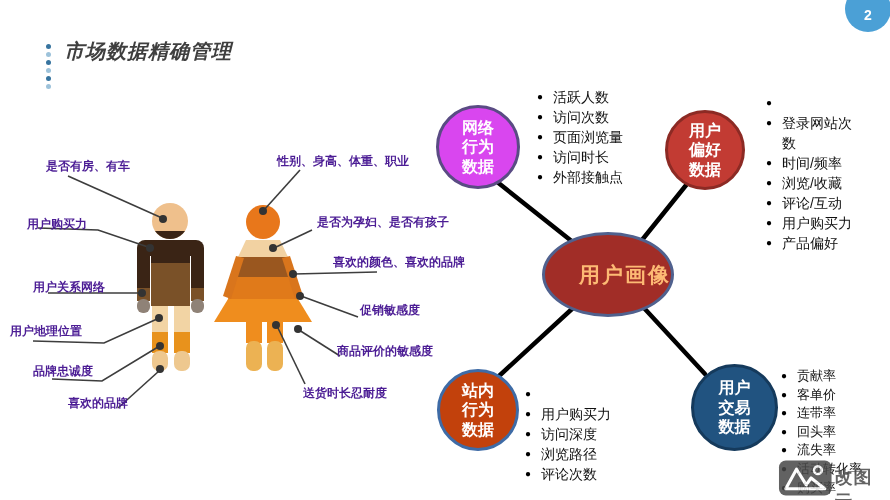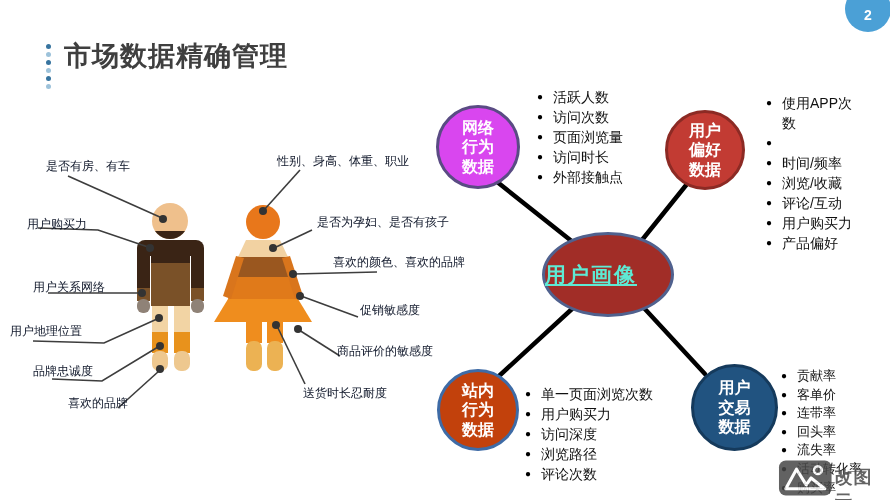--- a/index.html
+++ b/index.html
@@ -4,55 +4,54 @@
 <style>
   html,body{margin:0;padding:0;}
   body{
     width:890px;height:500px;position:relative;overflow:hidden;
     background:#ffffff;
     font-family:"Liberation Sans", sans-serif;
   }
   
   .title{
     position:absolute;left:64px;top:38px;
-    font-size:27px;font-weight:600;color:#3f3f3f;letter-spacing:1px;
+    font-size:20px;font-weight:600;color:#3f3f3f;letter-spacing:1px;font-style:italic;
   }
   .title-dots{position:absolute;left:46px;top:44px;width:6px;}
   .title-dots i{display:block;width:5px;height:5px;border-radius:50%;margin-bottom:3px;}
   .title-dots i:nth-child(odd){background:#37749f;}
   .title-dots i:nth-child(even){background:#9dc2da;}
   
   .badge{
     position:absolute;left:845px;top:-14px;width:46px;height:46px;border-radius:50%;
     background:#4ba0d6;display:flex;align-items:flex-end;justify-content:center;
   }
   .badge span{color:#fff;font-size:14px;font-weight:bold;margin-bottom:9px;}
   
   .art{position:absolute;left:0;top:0;z-index:1;pointer-events:none;}
   
   .lbl{
-    position:absolute;z-index:3;font-size:12px;font-weight:normal;color:#0f172a;
+    position:absolute;z-index:3;font-size:12px;font-weight:bold;color:#4c1d95;
     white-space:nowrap;
   }
   
   .node{
     position:absolute;z-index:2;border-radius:50%;
     border:3px solid #000;box-sizing:border-box;
     display:flex;flex-direction:column;align-items:center;justify-content:center;
     color:#fff;font-weight:bold;font-size:16px;line-height:1.22;
     font-family:"Liberation Serif", serif;text-align:center;
   }
   .node span{display:block;}
   .center-ellipse{
     position:absolute;z-index:2;left:542px;top:232px;width:132px;height:85px;
     border-radius:50%;border:3px solid #50618e;box-sizing:border-box;
-    display:flex;align-items:center;justify-content:flex-start;
-    color:#5eead4;font-weight:bold;font-size:21px;letter-spacing:2px;
+    display:flex;align-items:center;justify-content:flex-end;
+    color:#fdba74;font-weight:bold;font-size:21px;letter-spacing:2px;
     font-family:"Liberation Serif", serif;
-    text-decoration:underline;
   }
   .n-network{left:436px;top:105px;width:84px;height:84px;}
   .n-preference{left:665px;top:110px;width:80px;height:80px;}
   .n-insite{left:437px;top:369px;width:82px;height:82px;}
   .n-transaction{left:691px;top:364px;width:87px;height:87px;}
   
   ul.bullets{
     position:absolute;z-index:2;margin:0;padding:0;list-style:none;
   }
   ul.bullets li{display:flex;align-items:flex-start;line-height:20px;}
@@ -225,24 +224,24 @@
       <span class="b-txt">访问时长</span>
     </li>
     <li>
       <span class="b-dot">●</span>
       <span class="b-txt">外部接触点</span>
     </li>
   </ul>
 <ul class="bullets u-preference">
     <li>
       <span class="b-dot">●</span>
-      <span class="b-txt">使用APP次数</span>
-    </li>
-    <li>
-      <span class="b-dot">●</span>
+    </li>
+    <li>
+      <span class="b-dot">●</span>
+      <span class="b-txt">登录网站次数</span>
     </li>
     <li>
       <span class="b-dot">●</span>
       <span class="b-txt">时间/频率</span>
     </li>
     <li>
       <span class="b-dot">●</span>
       <span class="b-txt">浏览/收藏</span>
     </li>
     <li>
@@ -254,21 +253,20 @@
       <span class="b-txt">用户购买力</span>
     </li>
     <li>
       <span class="b-dot">●</span>
       <span class="b-txt">产品偏好</span>
     </li>
   </ul>
 <ul class="bullets u-insite">
     <li>
       <span class="b-dot">●</span>
-      <span class="b-txt">单一页面浏览次数</span>
     </li>
     <li>
       <span class="b-dot">●</span>
       <span class="b-txt">用户购买力</span>
     </li>
     <li>
       <span class="b-dot">●</span>
       <span class="b-txt">访问深度</span>
     </li>
     <li>

